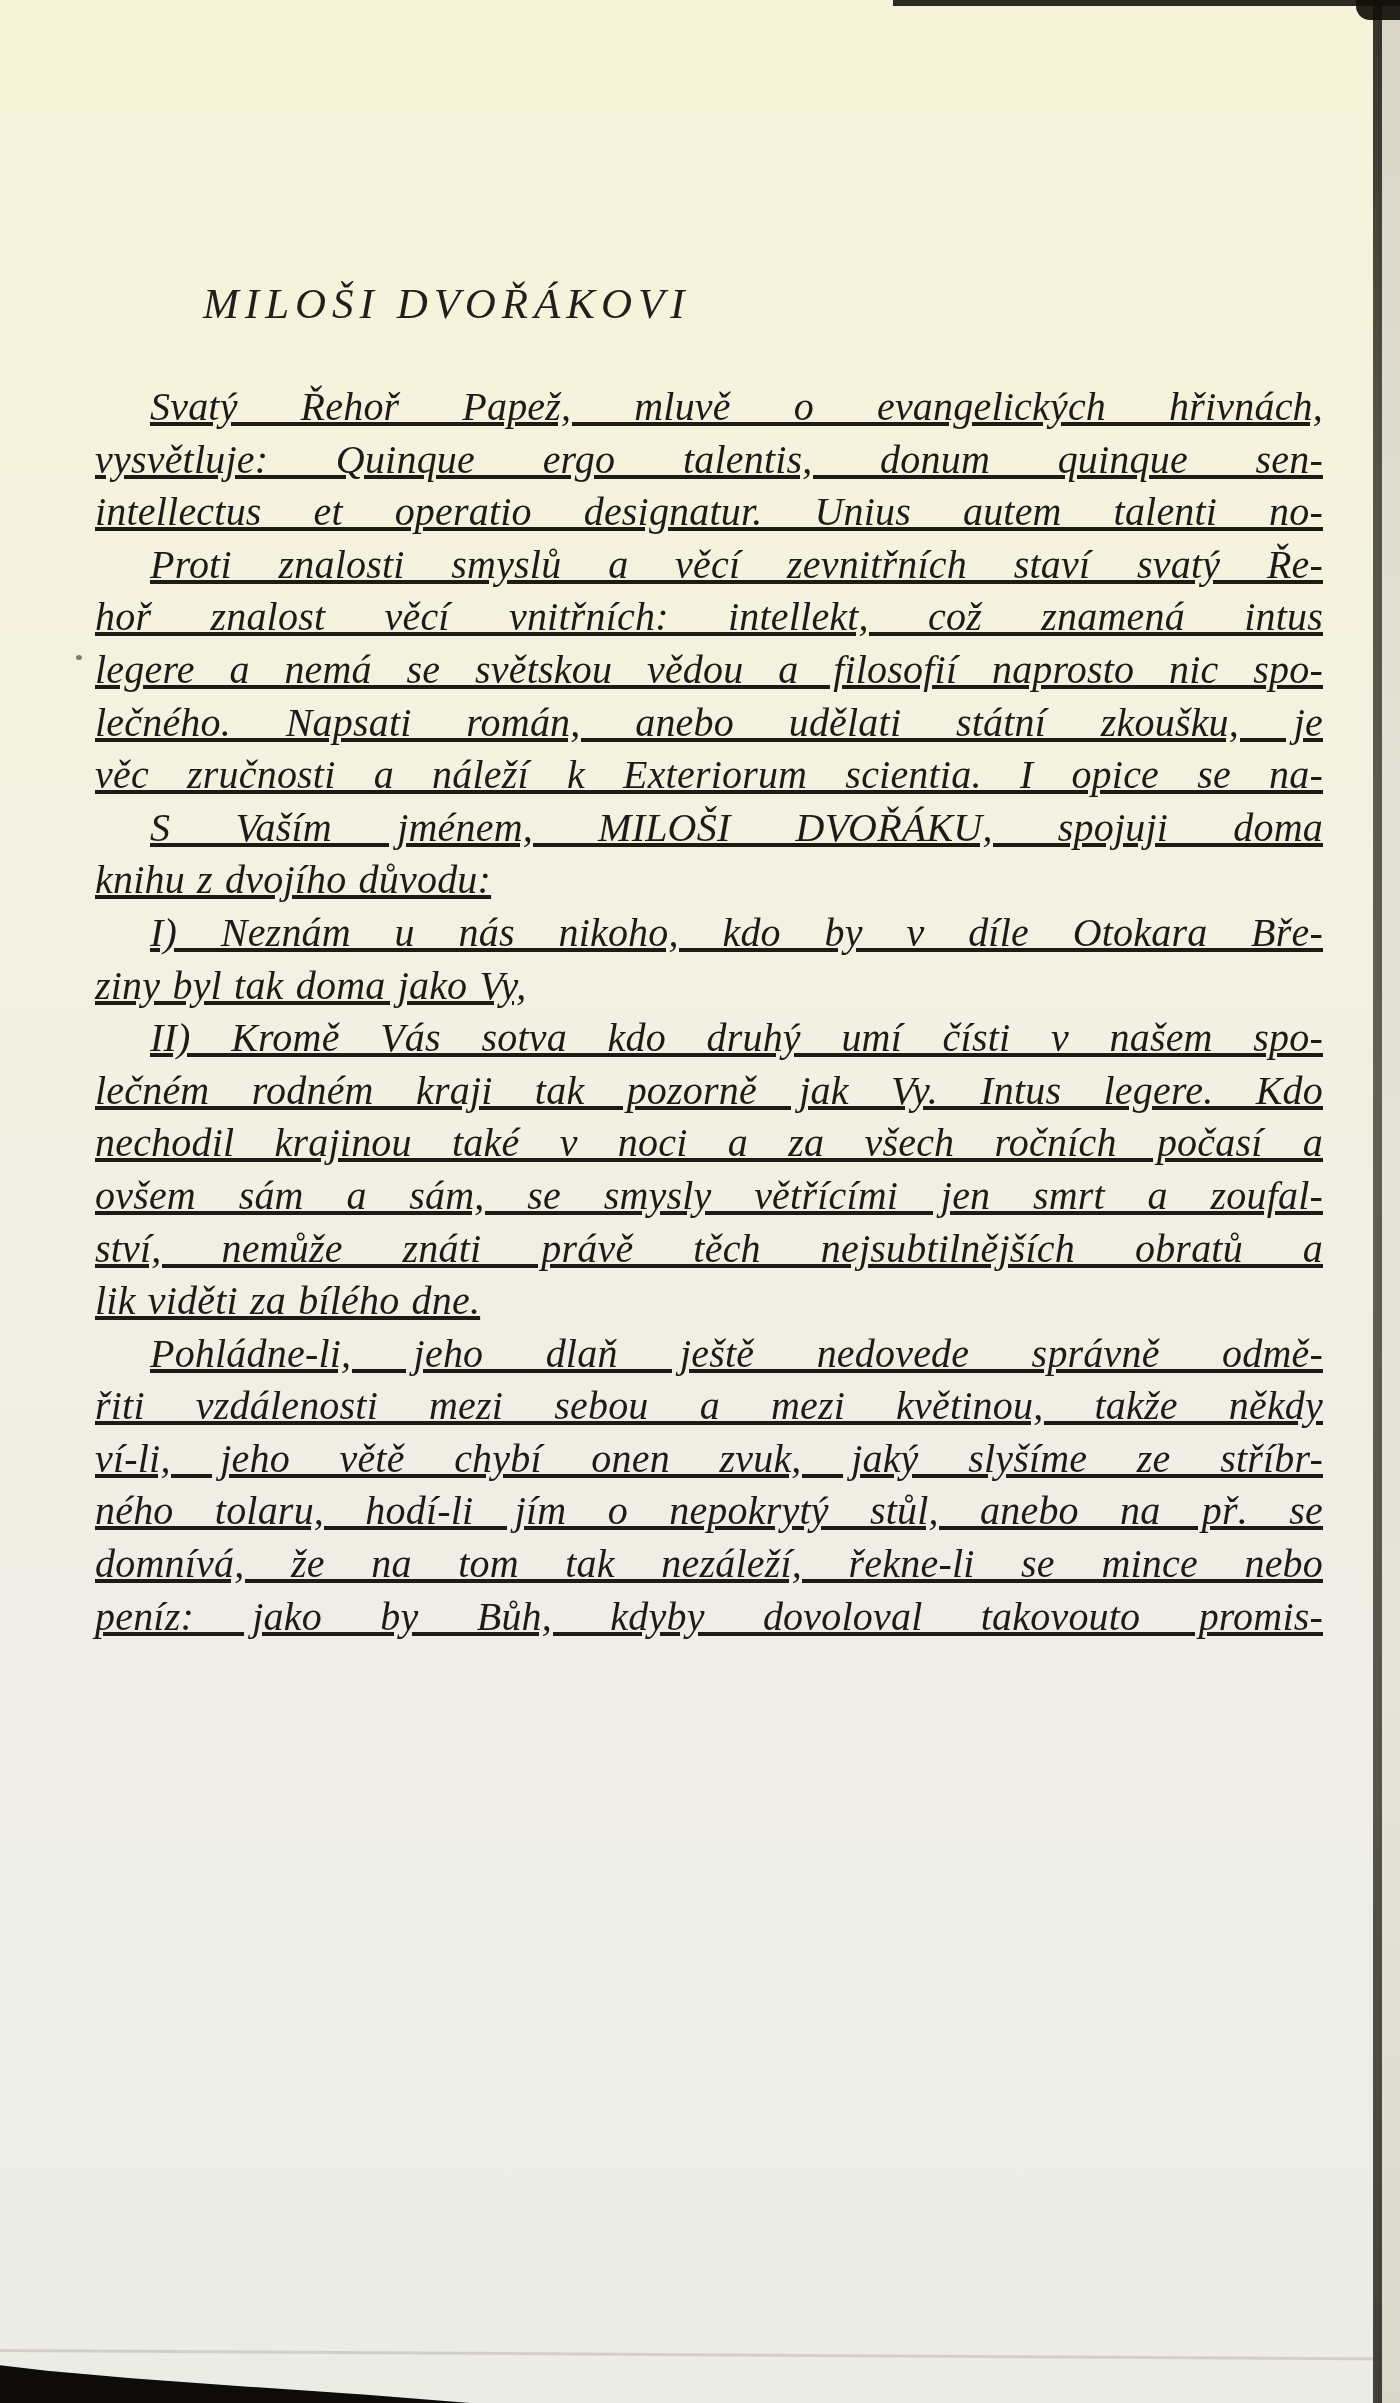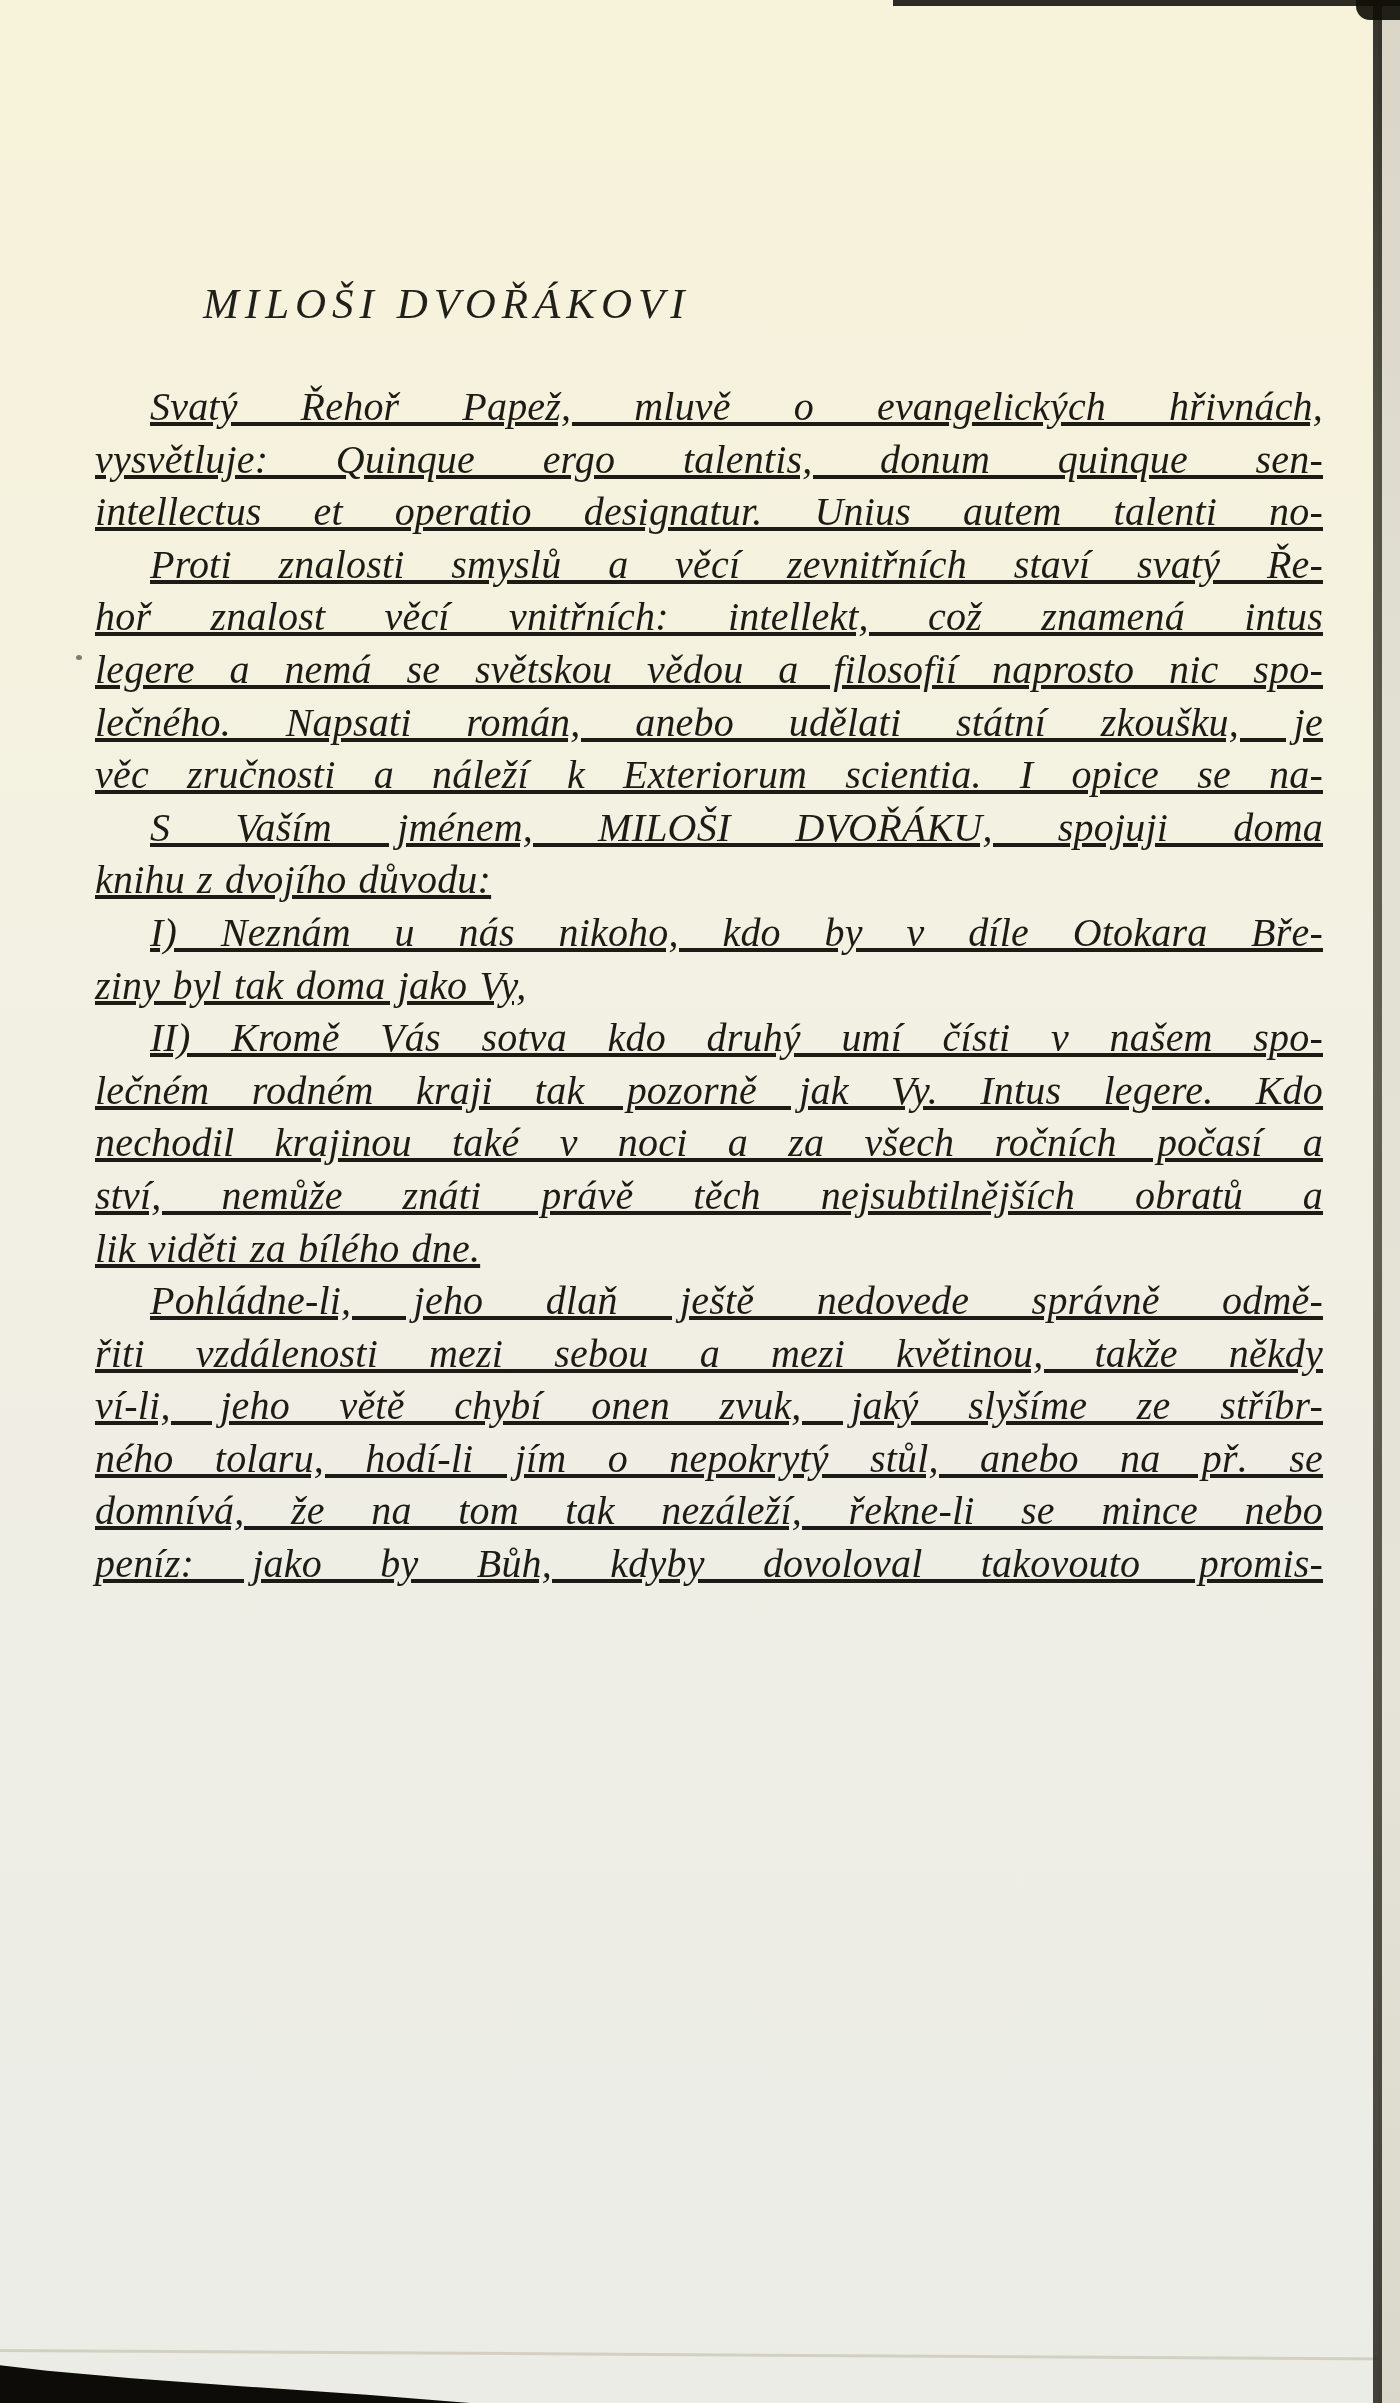--- a/index.html
+++ b/index.html
@@ -82,20 +82,21 @@
           <div class="line pl">knihu z dvojího důvodu:</div>
         </div>
         <div class="para">
           <div class="line indent">I) Neznám u nás nikoho, kdo by v díle Otokara Bře-</div>
           <div class="line pl">ziny byl tak doma jako Vy,</div>
         </div>
         <div class="para">
           <div class="line indent">II) Kromě Vás sotva kdo druhý umí čísti v našem spo-</div>
           <div class="line">lečném rodném kraji tak pozorně jak Vy. Intus legere. Kdo</div>
           <div class="line">nechodil krajinou také v noci a za všech ročních počasí a</div>
+          <div class="line">ovšem sám a sám, se smysly větřícími jen smrt a zoufal-</div>
           <div class="line">ství, nemůže znáti právě těch nejsubtilnějších obratů a</div>
           <div class="line pl">lik viděti za bílého dne.</div>
         </div>
         <div class="para">
           <div class="line indent">Pohládne-li, jeho dlaň ještě nedovede správně odmě-</div>
           <div class="line">řiti vzdálenosti mezi sebou a mezi květinou, takže někdy</div>
           <div class="line">ví-li, jeho větě chybí onen zvuk, jaký slyšíme ze stříbr-</div>
           <div class="line">ného tolaru, hodí-li jím o nepokrytý stůl, anebo na př. se</div>
           <div class="line">domnívá, že na tom tak nezáleží, řekne-li se mince nebo</div>
           <div class="line">peníz: jako by Bůh, kdyby dovoloval takovouto promis-</div>

